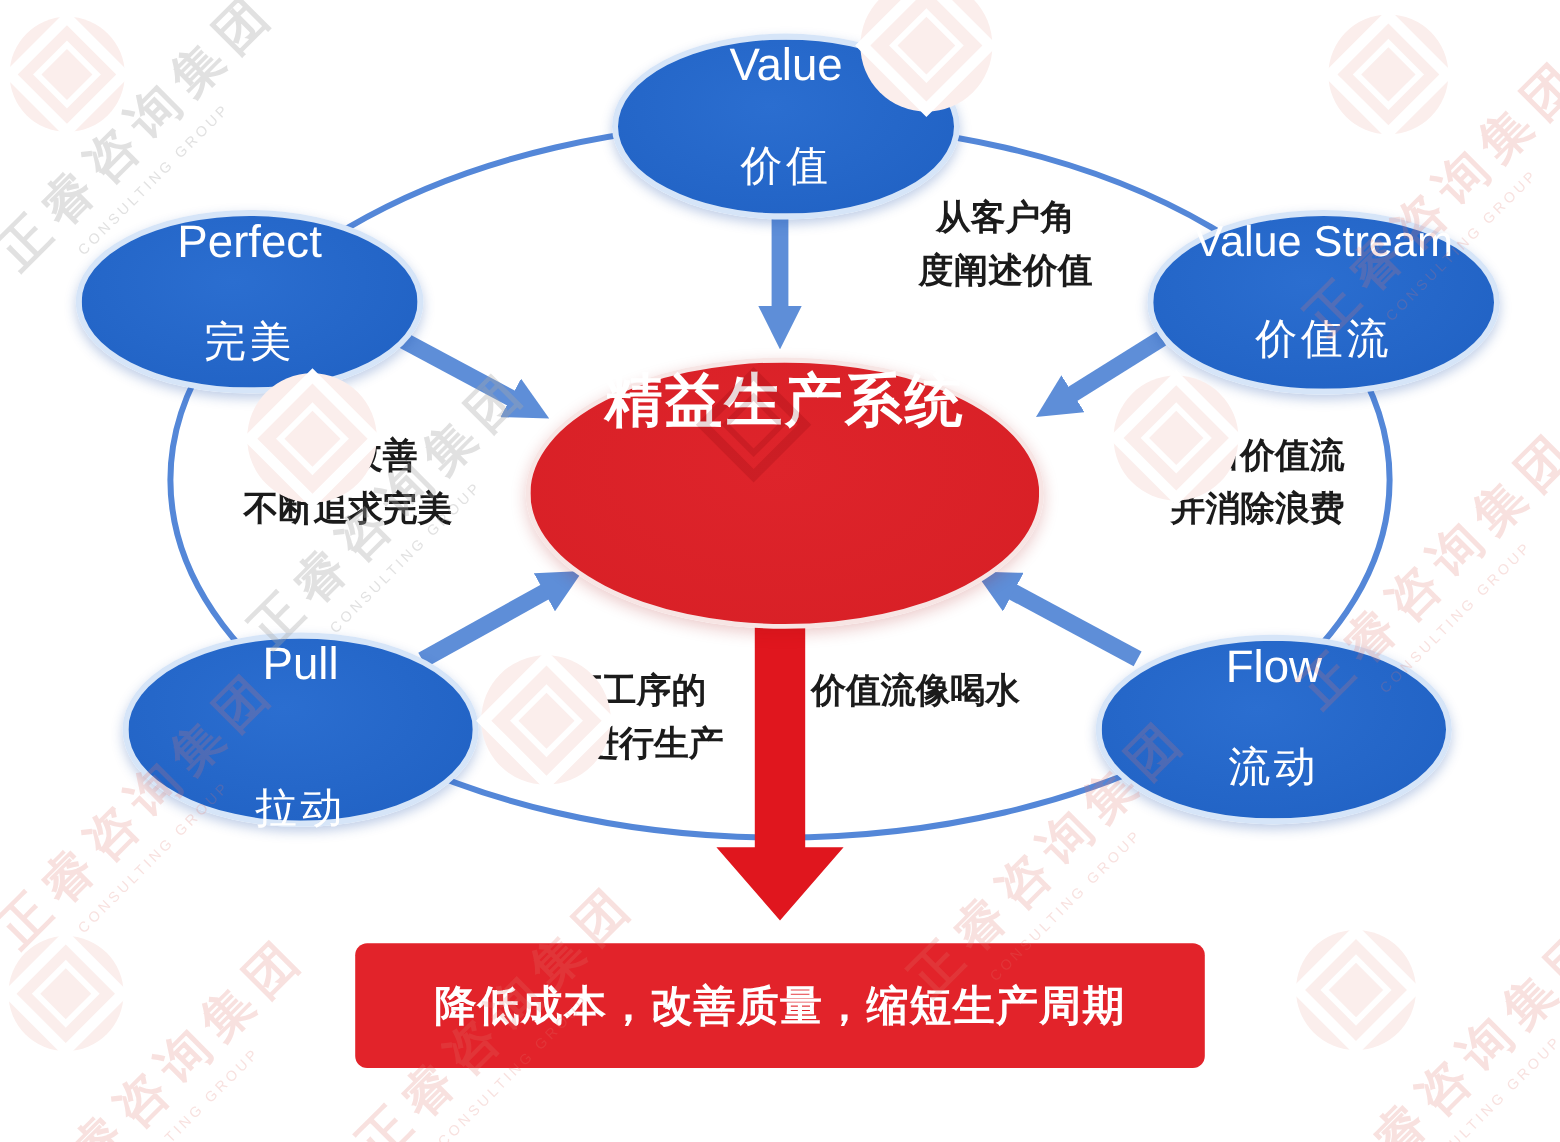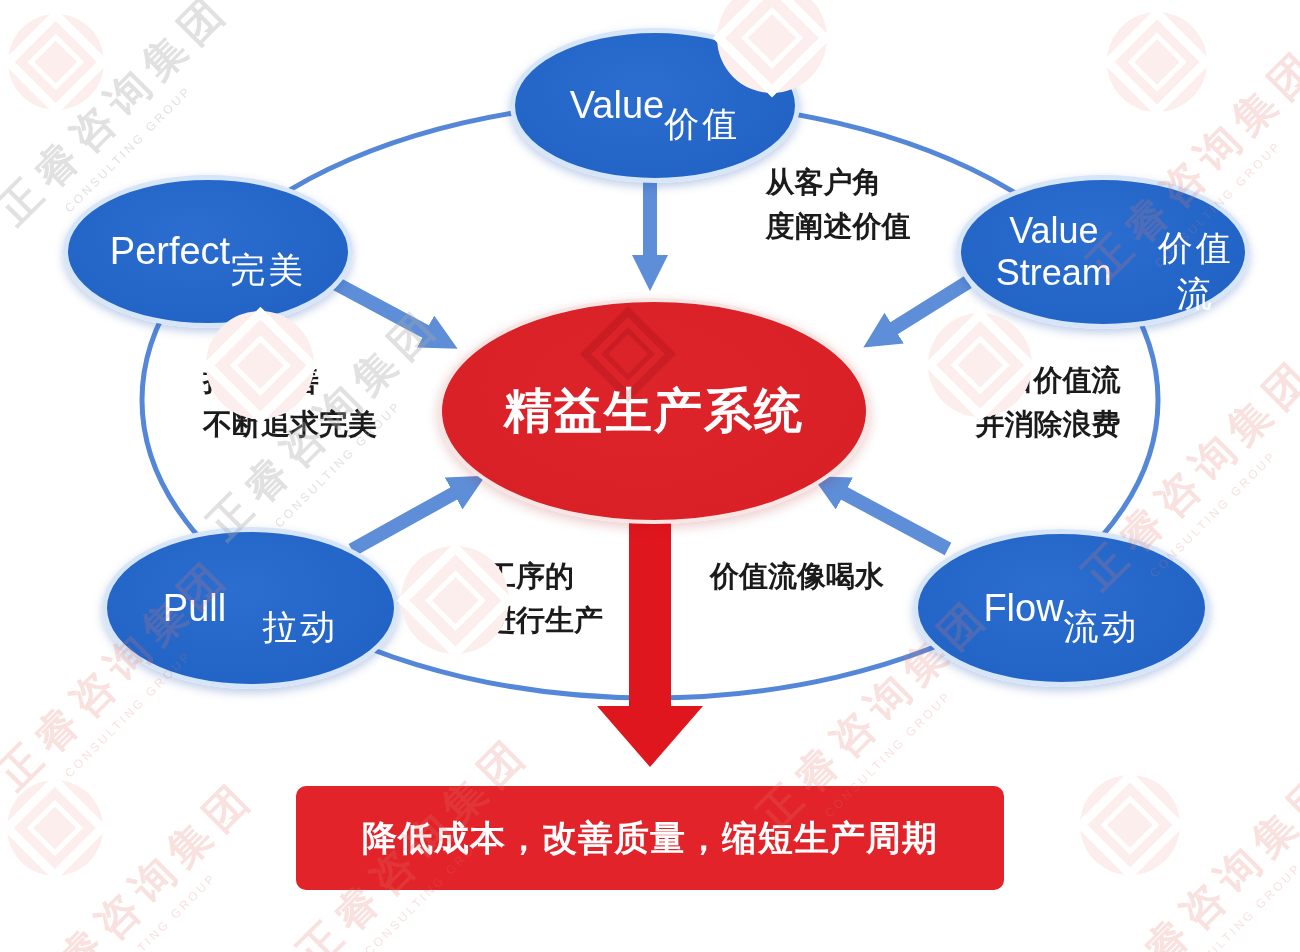--- a/index.html
+++ b/index.html
@@ -15,49 +15,49 @@
     --note-text:#1b1b1b;
   }
   html,body{margin:0;padding:0;background:#ffffff;}
   body{font-family:"Liberation Sans","DejaVu Sans",sans-serif;}
   .canvas{position:relative;width:1300px;height:952px;background:#ffffff;overflow:hidden;}
 
   
   .gfx{position:absolute;left:0;top:0;width:1300px;height:952px;z-index:1;}
 
   
-  .node{position:absolute;border-radius:50%;display:flex;flex-direction:row;
-        align-items:center;justify-content:center;color:#fff;text-align:center;z-index:5;}
+  .node{position:absolute;border-radius:50%;display:flex;flex-direction:column;
+        align-items:center;justify-content:flex-start;color:#fff;text-align:center;z-index:5;}
   .node.blue{background:radial-gradient(ellipse at 45% 38%,var(--node-blue-light),var(--node-blue));
         border:5px solid var(--node-halo);
         box-shadow:0 4px 10px rgba(30,80,170,.28);}
   .node .en{font-size:38px;font-weight:500;line-height:1.18;}
   .node .zh{font-size:35px;font-weight:500;line-height:1.32;letter-spacing:3px;margin-top:38px;}
 
   .node.center{background:radial-gradient(ellipse at 48% 40%,var(--center-red-light),var(--center-red));
         border:4px solid #f7e5e4;box-shadow:0 4px 12px rgba(170,20,20,.22);
         font-size:48px;font-weight:700;letter-spacing:2px;z-index:6;}
 
   .n-value{left:510px;top:28px;width:280px;height:145px;}
   .n-perfect{left:63px;top:175px;width:280px;height:143px;}
   .n-value-stream{left:956px;top:175px;width:284px;height:144px;}
   .n-value-stream .en{font-size:36px;}
   .n-pull{left:102px;top:527px;width:287px;height:152px;gap:36px;}
   .n-flow{left:913px;top:529px;width:287px;height:148px;}
   .n-center{left:438px;top:298px;width:424px;height:218px;}
 
   
   .note{position:absolute;transform:translateX(-50%);color:var(--note-text);
-        font-size:29px;font-weight:600;line-height:44px;
+        font-size:29px;font-weight:600;line-height:44px;text-align:center;
         white-space:nowrap;z-index:4;}
   .note-value{left:838px;top:160px;}
   .note-perfect{left:290px;top:358px;}
   .note-value-stream{left:1048px;top:358px;}
   .note-pull{left:516px;top:554px;}
-  .note-flow{left:797px;top:554px;}
+  .note-flow{left:763px;top:554px;}
 
   
   .banner{position:absolute;left:296px;top:786px;width:708px;height:104px;
         background:var(--banner-red);color:#fff;display:flex;align-items:center;
         justify-content:center;font-size:35px;font-weight:700;letter-spacing:1px;
         z-index:5;border-radius:10px;}
 
   
   .wm{position:absolute;left:0;top:0;width:1300px;height:952px;z-index:50;
       pointer-events:none;}

